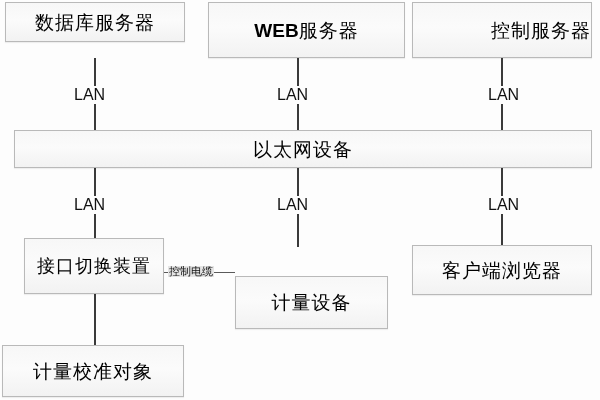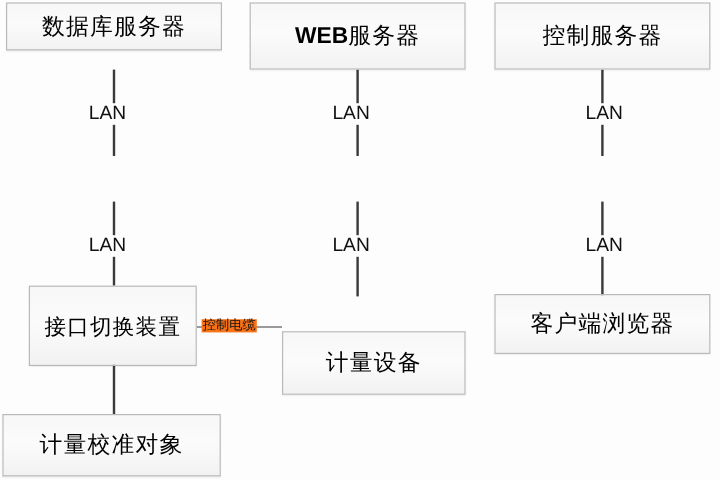--- a/index.html
+++ b/index.html
@@ -67,21 +67,21 @@
     background: #fdfdfd;
     padding: 1px 2px;
     line-height: 1;
     white-space: nowrap;
   }
   .cable {
     position: absolute;
     font-family: Liberation Sans, sans-serif;
     font-size: 11px;
     color: #111111;
-    background: #f97316;
+    background: #e5e5e5;
     padding: 0 1px;
     line-height: 1;
     white-space: nowrap;
   }
 </style>
 </head>
 <body>
 
 <div id="canvas">
 
@@ -94,30 +94,33 @@
   <div class="vline" style="left:501px; top:168px; height:79px;"></div>
 
   <div class="vline" style="left:94px; top:294px; height:51px;"></div>
 
   <div class="hline" style="left:164px; top:272px; width:71px;"></div>
 
   <div class="node" style="left:5px; top:2px; width:180px; height:40px;">
     <span class="label">数据库服务器</span>
   </div>
 
-  <div class="node" style="left:208px; top:2px; width:180px; height:56px;">
+  <div class="node" style="left:208px; top:2px; width:197px; height:56px;">
     <span class="label"><span class="latin">WEB</span><span>服务器</span></span>
   </div>
 
-  <div class="node" style="left:412px; top:2px; width:180px; height:56px;">
+  <div class="node" style="left:412px; top:2px; width:180px; height:56px;justify-content:flex-end;">
     <span class="label">控制服务器</span>
   </div>
 
+  <div class="node bar" style="left:14px; top:130px; width:578px; height:38px;">
+    <span class="label">以太网设备</span>
+  </div>
 
-  <div class="node" style="left:24px; top:238px; width:140px; height:67px;">
+  <div class="node" style="left:24px; top:238px; width:140px; height:56px;">
     <span class="label small" style="font-size:18px;">接口切换装置</span>
   </div>
 
   <div class="node" style="left:235px; top:245px; width:153px; height:53px;margin-top:31px;">
     <span class="label">计量设备</span>
   </div>
 
   <div class="node" style="left:412px; top:245px; width:180px; height:50px;">
     <span class="label">客户端浏览器</span>
   </div>

